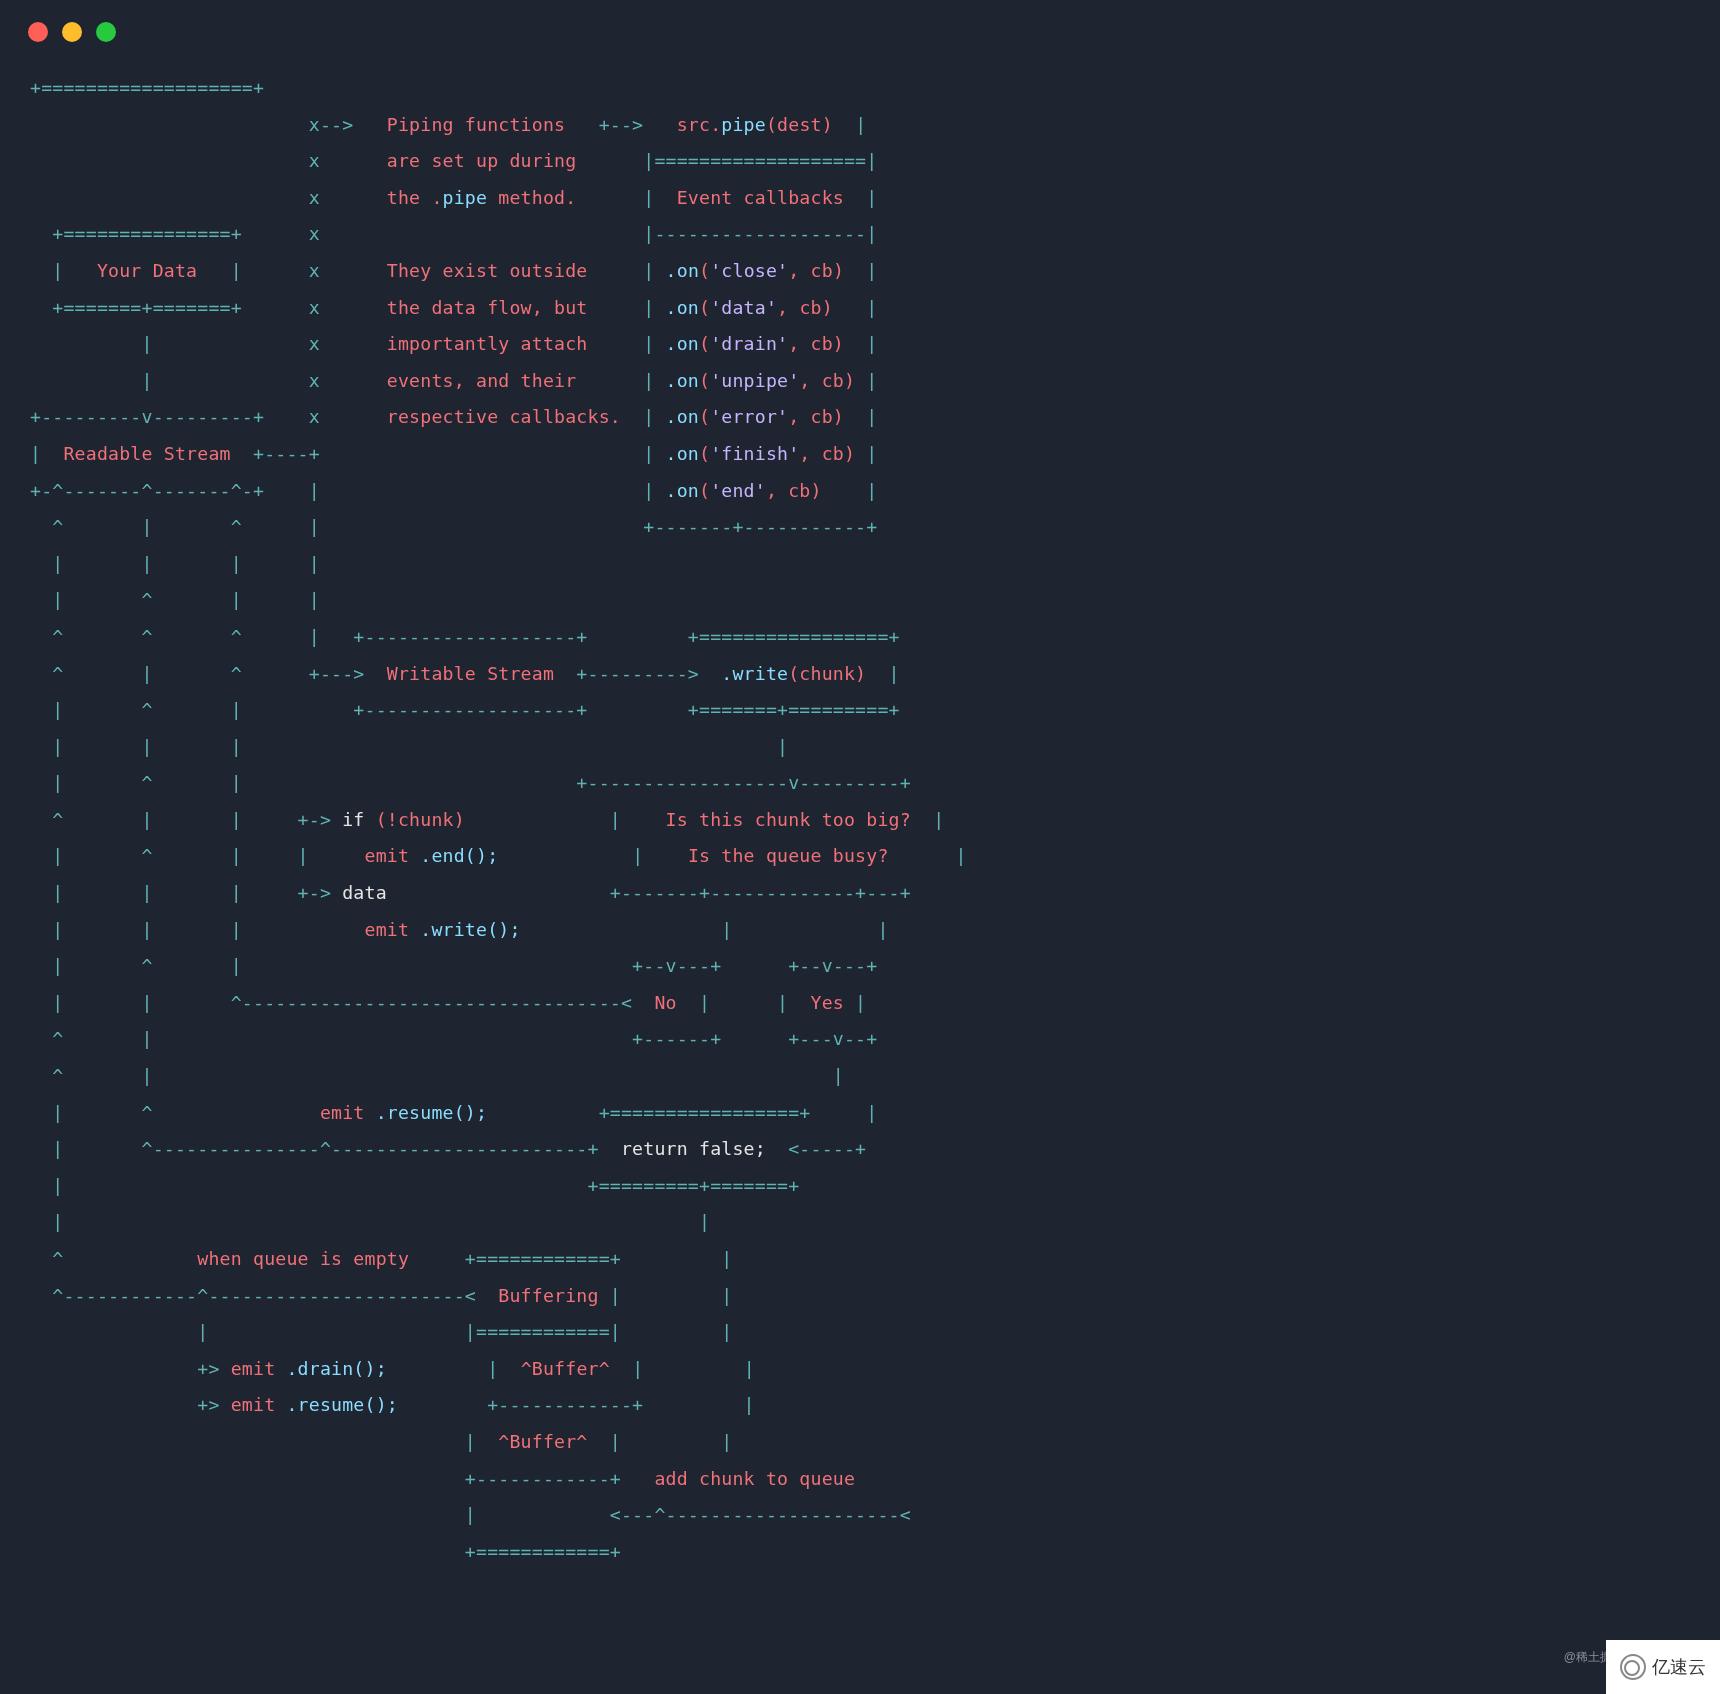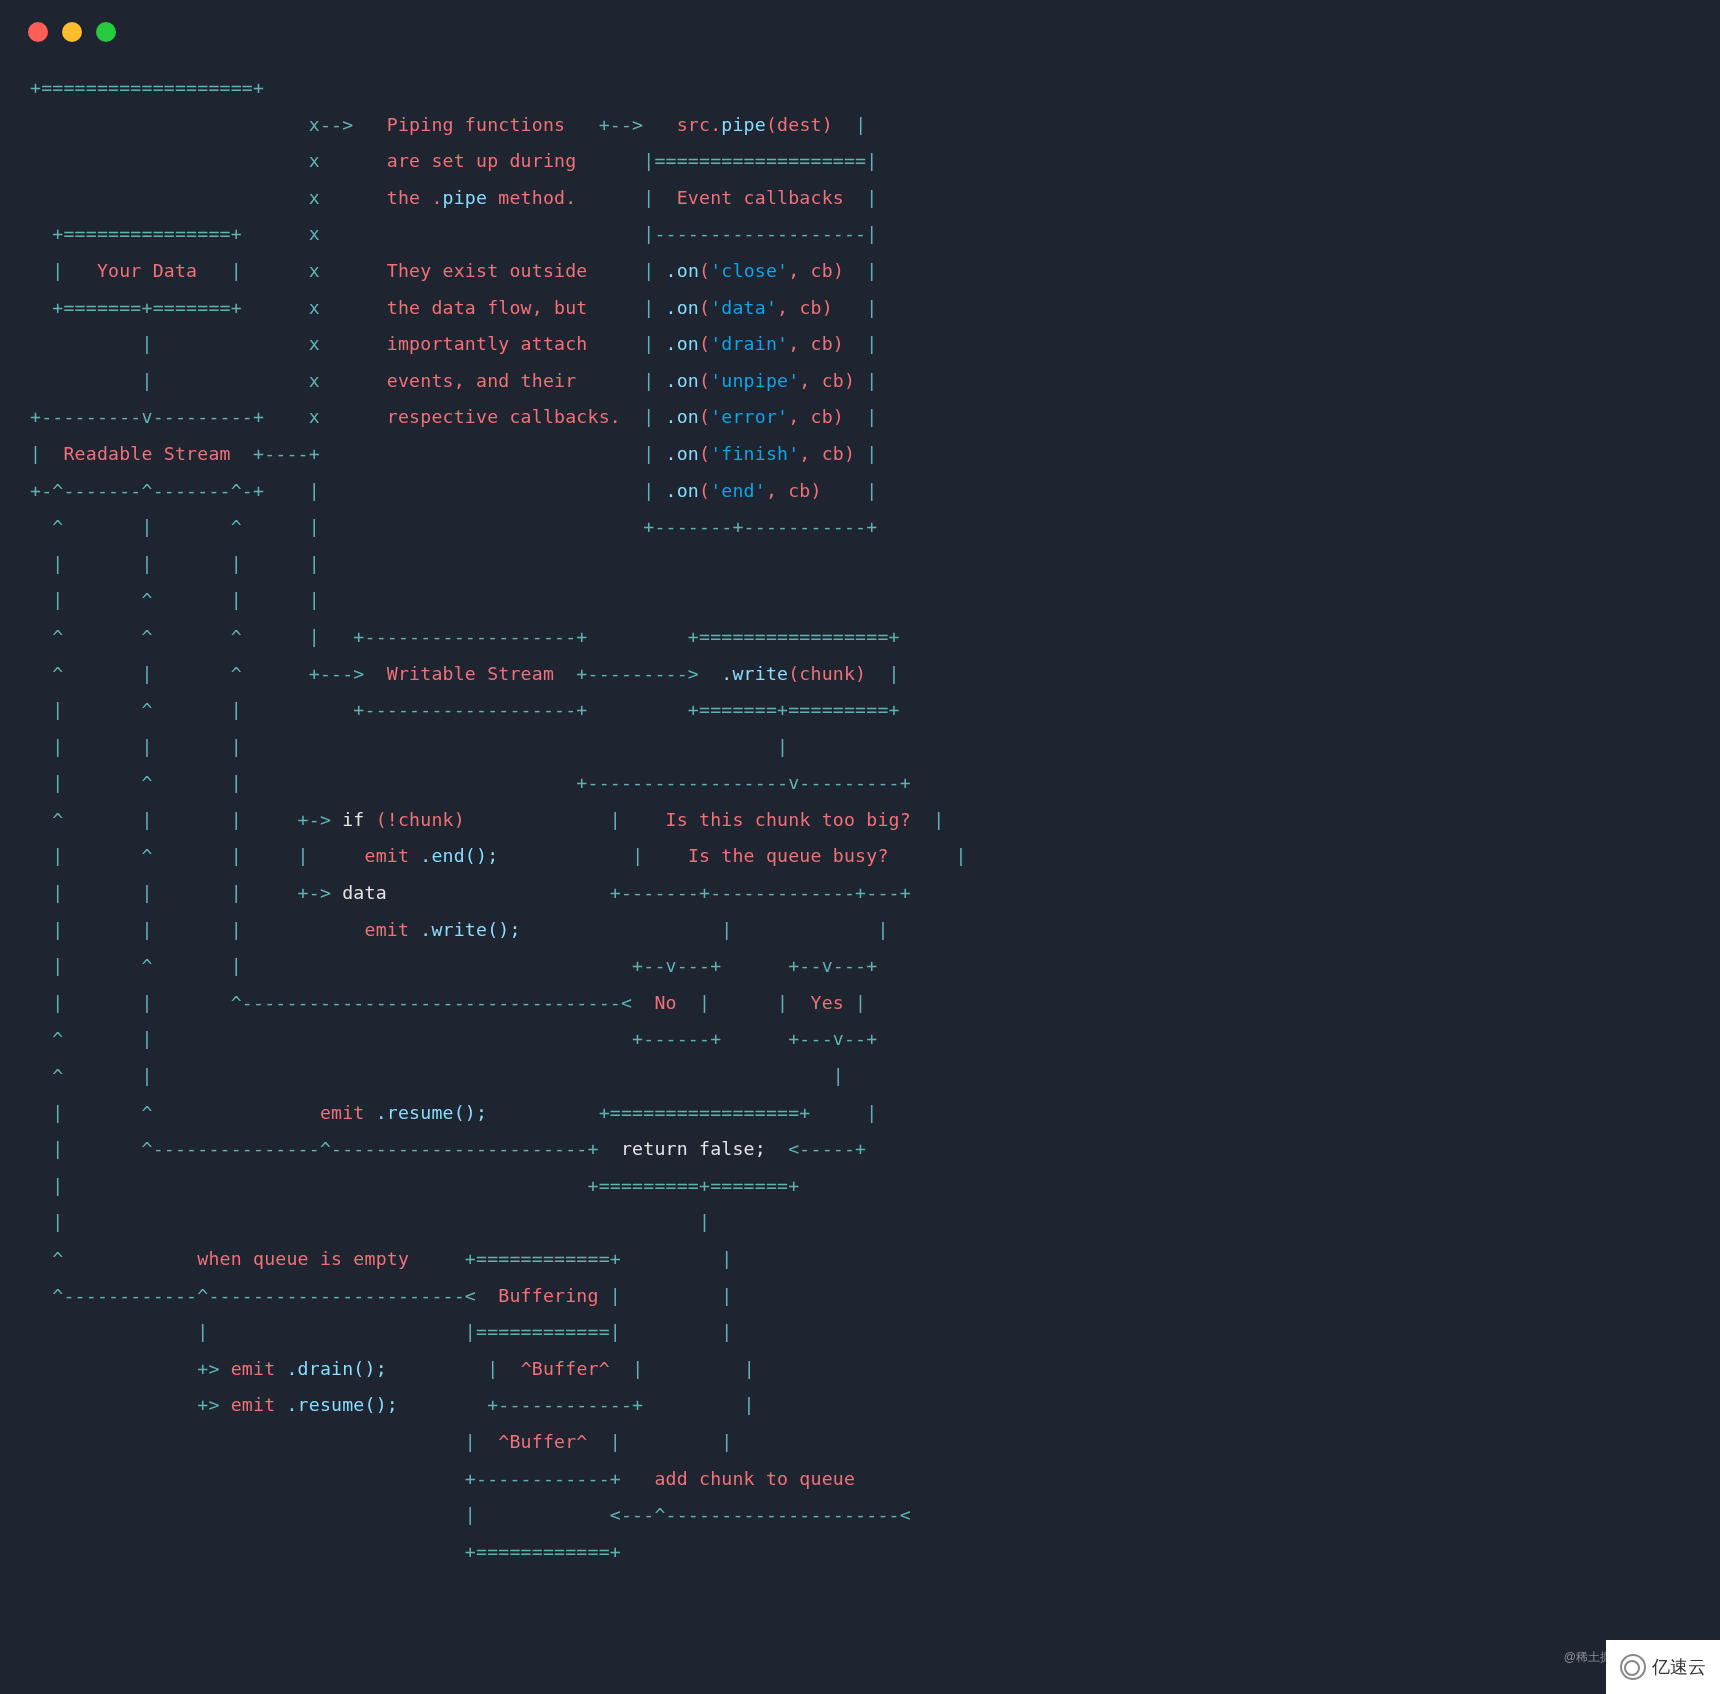--- a/index.html
+++ b/index.html
@@ -6,21 +6,21 @@
 .window{width:1720px;height:1694px;background:#1e2430;position:relative;box-sizing:border-box;}
 .titlebar{display:flex;align-items:center;padding:22px 28px 8px 28px;gap:14px;}
 .dot{width:20px;height:20px;border-radius:50%;}
 .dot.red{background:#ff5f56;}
 .dot.yellow{background:#ffbd2e;}
 .dot.green{background:#27c93f;}
 .code{padding:20px 30px;font-size:18.2px;line-height:36.6px;white-space:pre;color:#5fb3b3;letter-spacing:0.2px;}
 .pink{color:#f07178;}
 .cyan{color:#5fb3b3;}
 .purple{color:#e5e5e5;}
-.green{color:#0ea5e9;}
+.green{color:#c4b5fd;}
 .teal{color:#89ddff;}
 .attribution{position:absolute;bottom:28px;right:48px;color:#8a9099;font-size:12px;font-family:sans-serif;}
 .watermark{position:absolute;bottom:0;right:0;background:#fff;color:#333;font-size:18px;padding:14px 14px;font-family:sans-serif;display:flex;align-items:center;gap:6px;}
 .watermark .logo{width:22px;height:22px;border:2px solid #888;border-radius:50%;position:relative;}
 .watermark .logo::after{content:'';position:absolute;width:12px;height:12px;border:2px solid #888;border-radius:50%;top:4px;left:2px;}
 </style>
 </head>
 <body>
 
 <div class="window">

